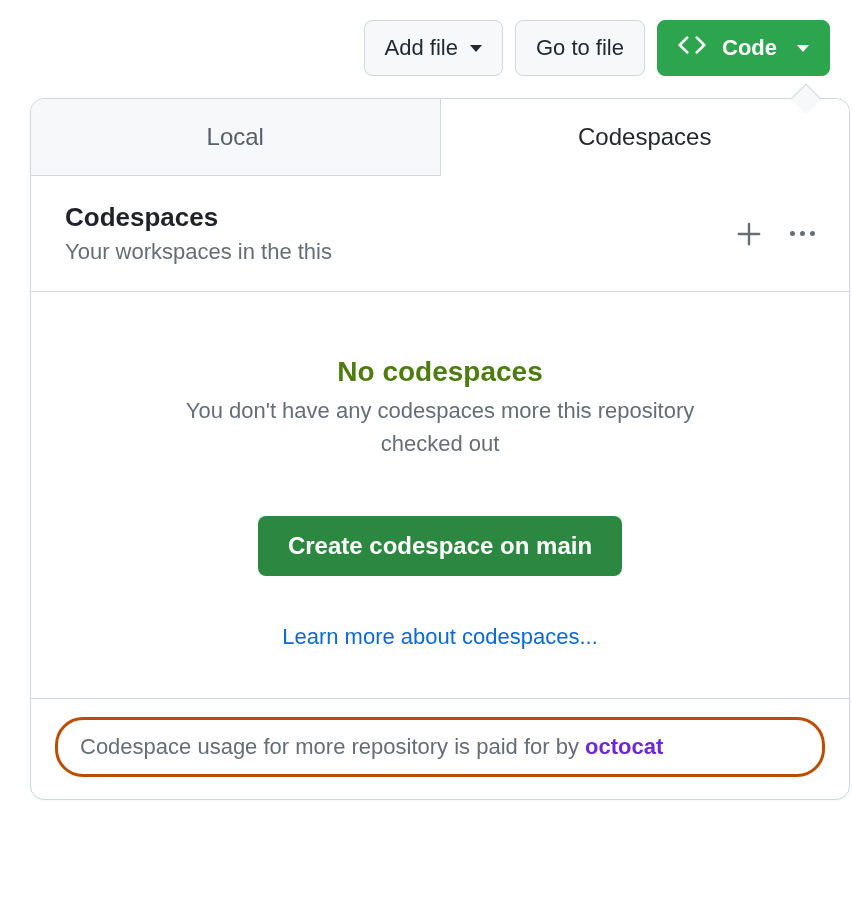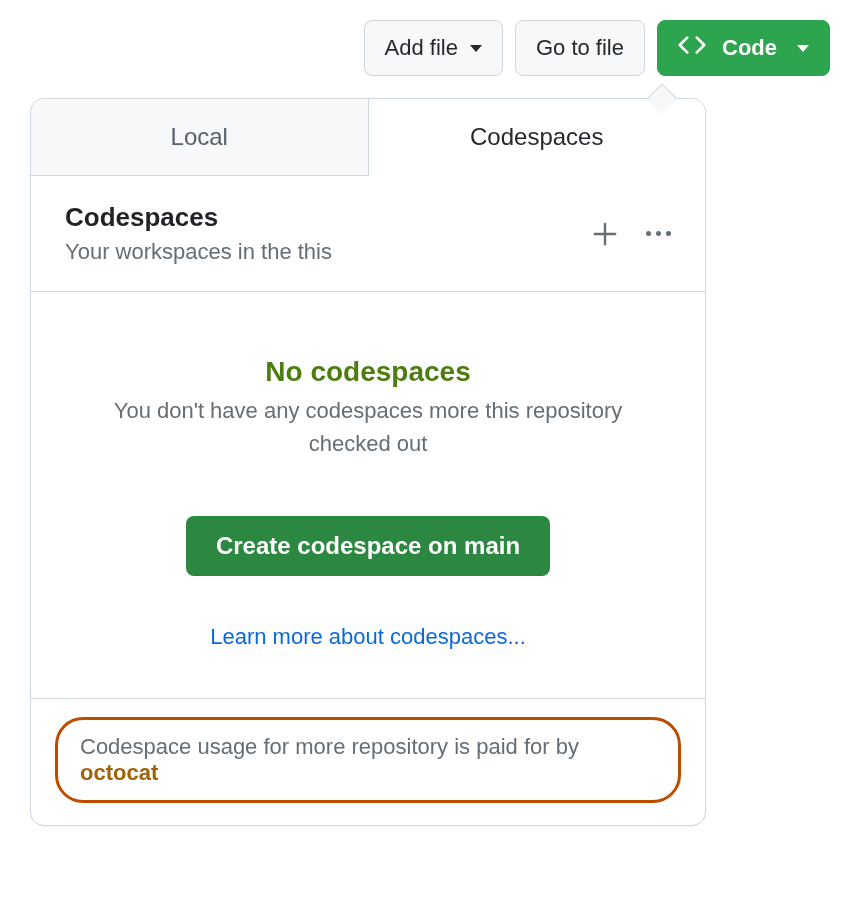--- a/index.html
+++ b/index.html
@@ -42,21 +42,21 @@
     border-left: 6px solid transparent;
     border-right: 6px solid transparent;
     border-top: 7px solid currentColor;
     margin-left: 4px;
   }
   .code-icon svg { width: 28px; height: 28px; }
   .popover {
     position: absolute;
     top: 98px;
     left: 30px;
-    width: 676px;
+    width: 820px;
     border: 1px solid #d0d7de;
     border-radius: 14px;
     background: #fff;
     box-shadow: 0 1px 3px rgba(0,0,0,0.04);
     overflow: visible;
   }
   .popover-arrow {
     position: absolute;
     top: -11px;
     right: 32px;
@@ -160,21 +160,21 @@
     padding: 18px 24px 22px 24px;
   }
   .footer-highlight {
     border: 3px solid #bc4c00;
     border-radius: 28px;
     padding: 14px 22px;
     font-size: 22px;
     color: #656d76;
   }
   .footer-highlight strong {
-    color: #a16207;
+    color: #6d28d9;
     font-weight: 600;
   }
 </style>
 </head>
 <body>
 
 <div class="topbar">
   <button class="btn">
     <span>Add file</span>
     <span class="caret-down"></span>

